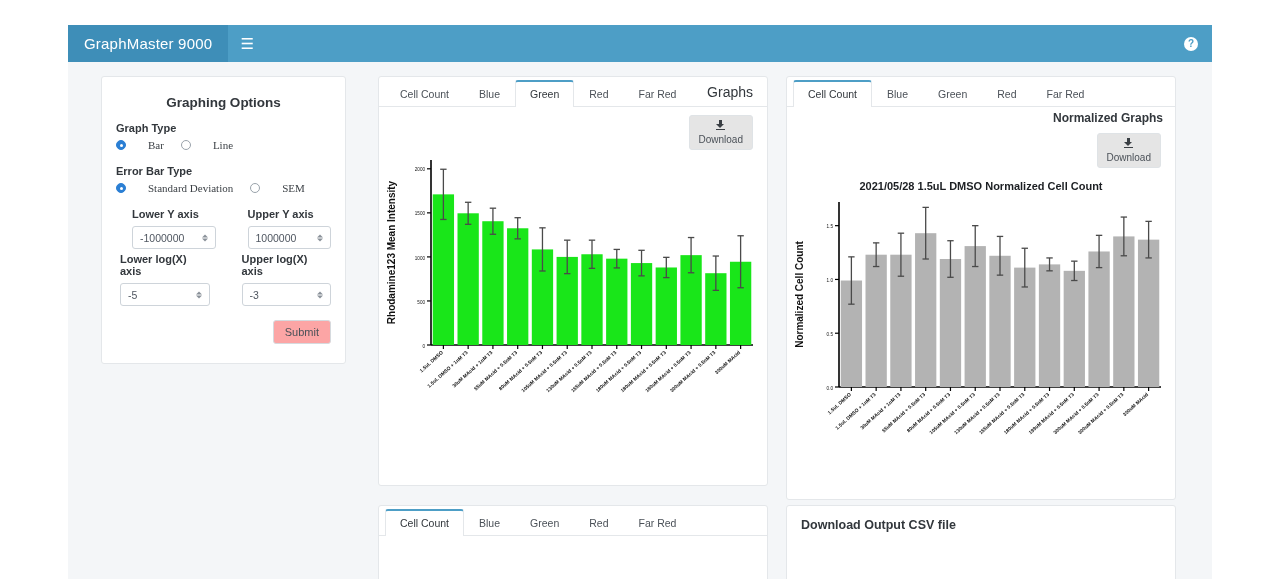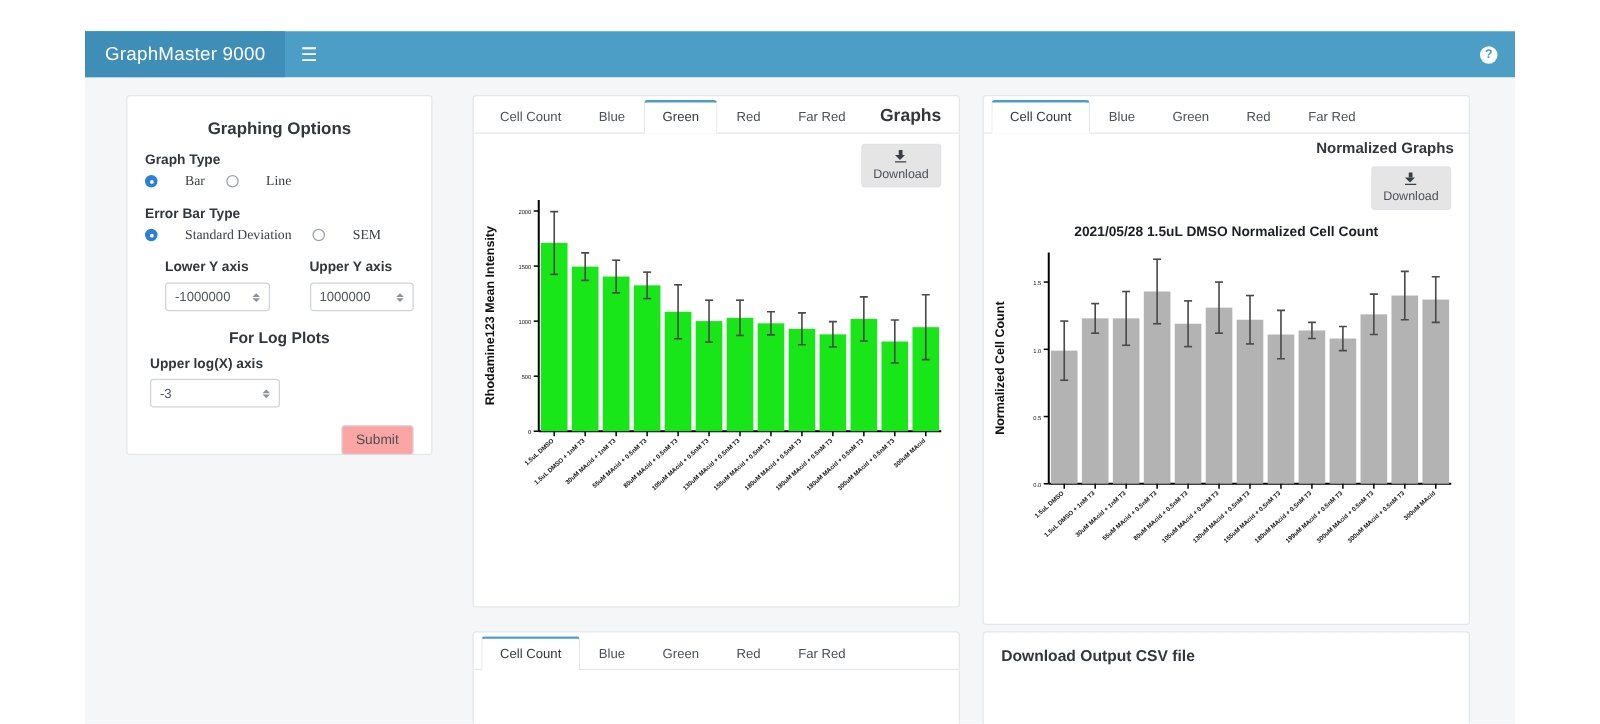--- a/index.html
+++ b/index.html
@@ -202,21 +202,21 @@
   }
   .card-heading {
     text-align: right;
     font-weight: bold;
     font-size: 12px;
     color: #32373c;
   }
   .graph-heading-inline {
     position: absolute;
     right: 14px; top: 7px;
-    font-weight: bold;
+    font-weight: normal;
     font-size: 14px;
     color: #32373c;
     z-index: 3;
   }
   .dl-row { display: flex; justify-content: flex-end; padding: 8px 14px 0 14px; }
   .dl-btn {
     display: inline-flex; align-items: center; gap: 4px;
     border: 1px solid #dfe3e6;
     background: #e5e5e5;
     border-radius: 3px;
@@ -324,23 +324,32 @@
           <div class="numinput">
             <span>1000000</span>
             <span class="spin">
                 <i class="up"></i>
                 <i class="dn"></i>
               </span>
           </div>
         </div>
       </div>
 
-      <div class="log-title">For Log Plots</div>
 
       <div class="axis-grid" style="padding-left:4px;">
+        <div class="axis-col" style="width:104px;">
+          <div class="field-label">Lower log(X) axis</div>
+          <div class="numinput">
+            <span>-5</span>
+            <span class="spin">
+                <i class="up"></i>
+                <i class="dn"></i>
+              </span>
+          </div>
+        </div>
         <div class="axis-col" style="width:104px;">
           <div class="field-label">Upper log(X) axis</div>
           <div class="numinput">
             <span>-3</span>
             <span class="spin">
                 <i class="up"></i>
                 <i class="dn"></i>
               </span>
           </div>
         </div>

